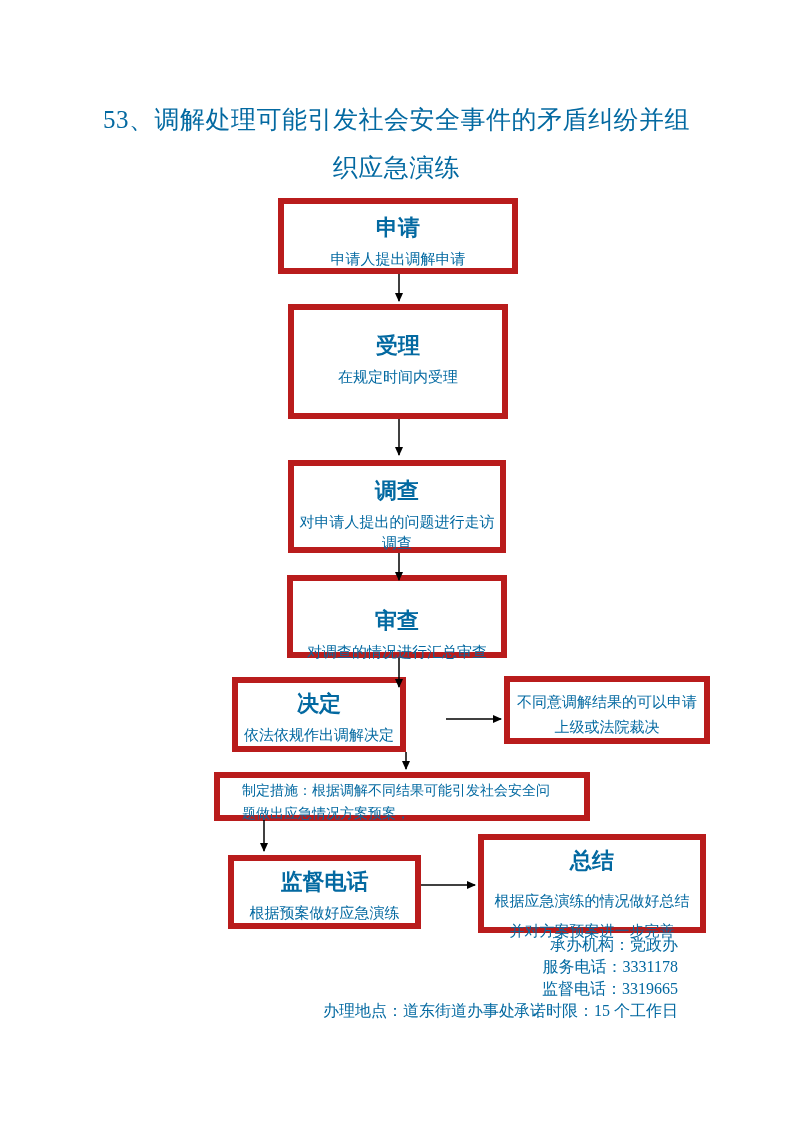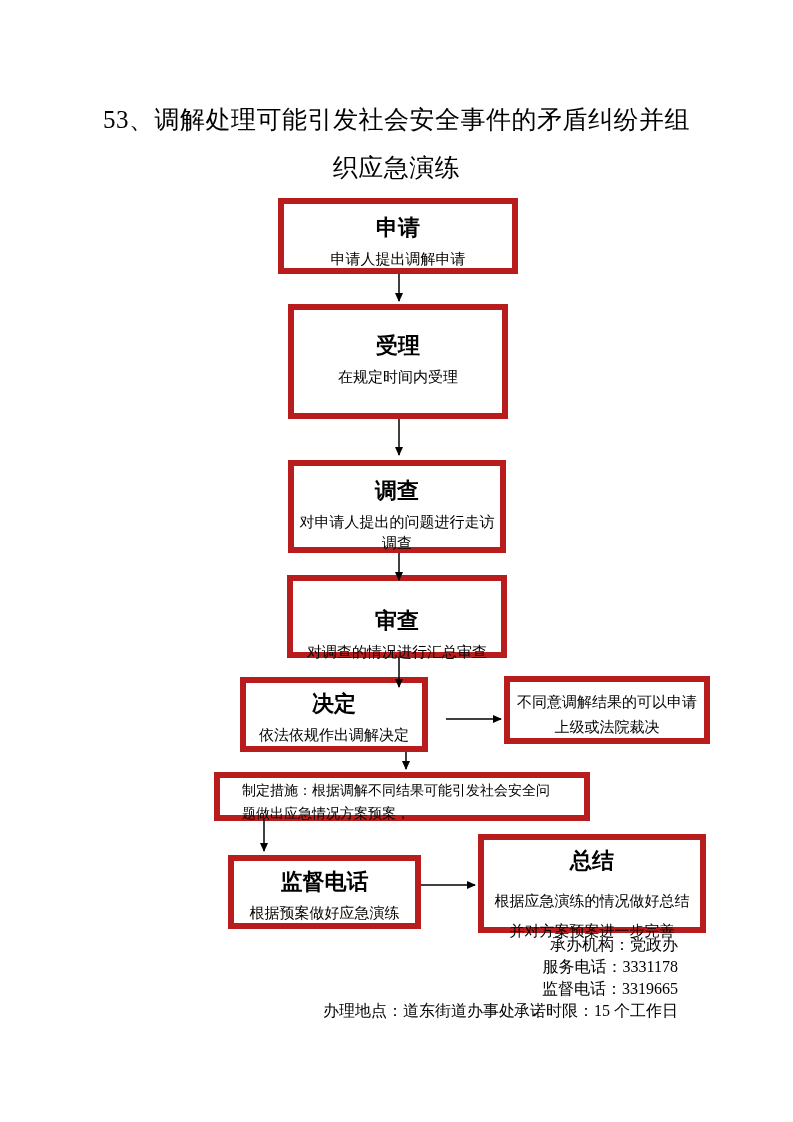--- a/index.html
+++ b/index.html
@@ -1,21 +1,21 @@
 <!DOCTYPE html>
 <html><head>
 <meta charset="utf-8">
 <style>
   * { margin:0; padding:0; box-sizing:border-box; }
   html,body { background:#ffffff; }
   .page {
     position:relative;
     width:793px; height:1122px;
     background:#ffffff;
-    color:#000000;
+    color:#0369a1;
     font-family:"Liberation Serif","DejaVu Serif",serif;
     overflow:hidden;
     margin:0 auto;
   }
   .doc-title {
     position:absolute;
     top:96px; left:0; width:100%;
     text-align:center;
     font-size:25px;
     line-height:48px;
@@ -37,21 +37,21 @@
   }
   .flow-box .step-desc {
     font-size:15px;
     line-height:21px;
     margin-top:8px;
   }
   .box-apply       { left:278px; top:198px; width:240px; height:76px;  padding-top:10px; }
   .box-accept      { left:288px; top:304px; width:220px; height:115px; padding-top:22px; }
   .box-investigate { left:288px; top:460px; width:218px; height:93px;  padding-top:11px; padding-left:2px; padding-right:2px; }
   .box-review      { left:287px; top:575px; width:220px; height:83px;  padding-top:26px; }
-  .box-decide      { left:240px; top:677px; width:188px; height:75px;  padding-top:7px; }
+  .box-decide      { left:232px; top:677px; width:174px; height:75px;  padding-top:7px; }
   .box-appeal      { left:504px; top:676px; width:206px; height:68px;  padding:8px 3px;
                      font-size:15px; line-height:25px; }
   .box-measures    { left:214px; top:772px; width:376px; height:49px;  padding:1px 22px;
                      font-size:14px; line-height:23px; text-align:left; }
   .box-drill       { left:228px; top:855px; width:193px; height:74px;  padding-top:7px; }
   .box-summary     { left:478px; top:834px; width:228px; height:99px;  padding:7px 10px 0; }
   .box-summary .step-desc { margin-top:12px; line-height:30px; }
   .arrows { position:absolute; left:0; top:0; pointer-events:none; }
   .arrows line { stroke:#000000; stroke-width:1.5; }
   .footer {

